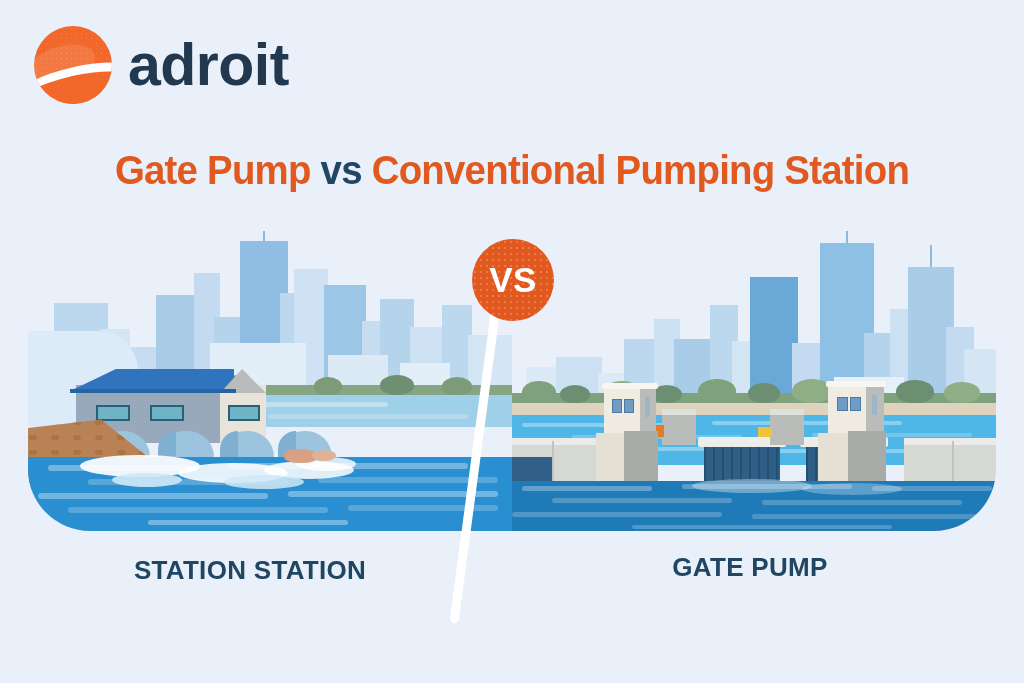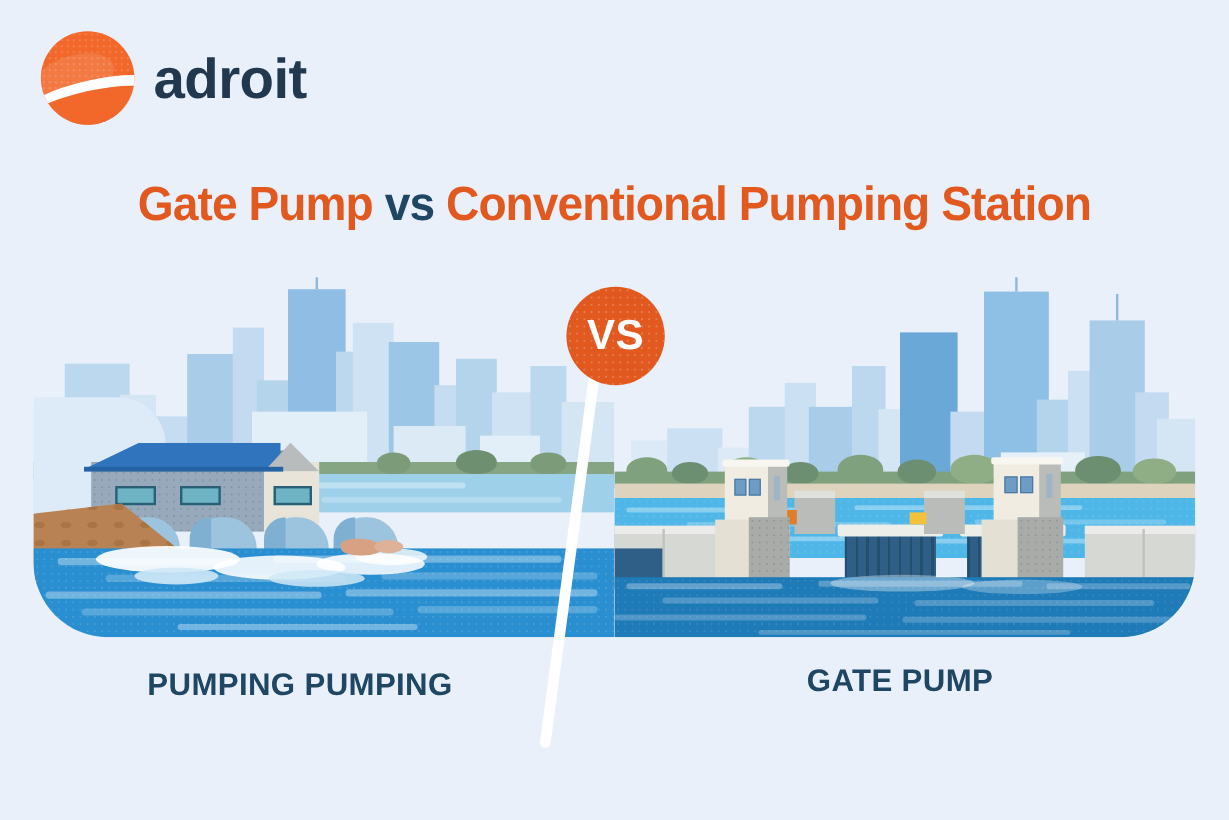--- a/index.html
+++ b/index.html
@@ -63,21 +63,21 @@
     position: absolute;
     left: -6%;
     top: 26%;
     width: 86%;
     height: 46%;
     background: rgba(255,255,255,.12);
     border-radius: 50%;
     transform: rotate(-16deg);
   }
   #logo-word {
-    font-size: 47px;
+    font-size: 59px;
     font-weight: 700;
     color: #21384f;
     letter-spacing: -0.5px;
     line-height: 1;
   }
 
   
   #main-title {
     position: absolute;
     left: 0;
@@ -428,15 +428,15 @@
   </div>
 </div>
 
 <div id="divider-line"></div>
 <div id="vs-badge">
   <div class="dots"></div>
   <span>VS</span>
 </div>
 
 <div id="caption-left">
-  <span class="l2">PUMPING PUMPING</span>
+  <span class="l2">STATION STATION</span>
 </div>
 <div id="caption-right">GATE PUMP</div>
 
 </body></html>

